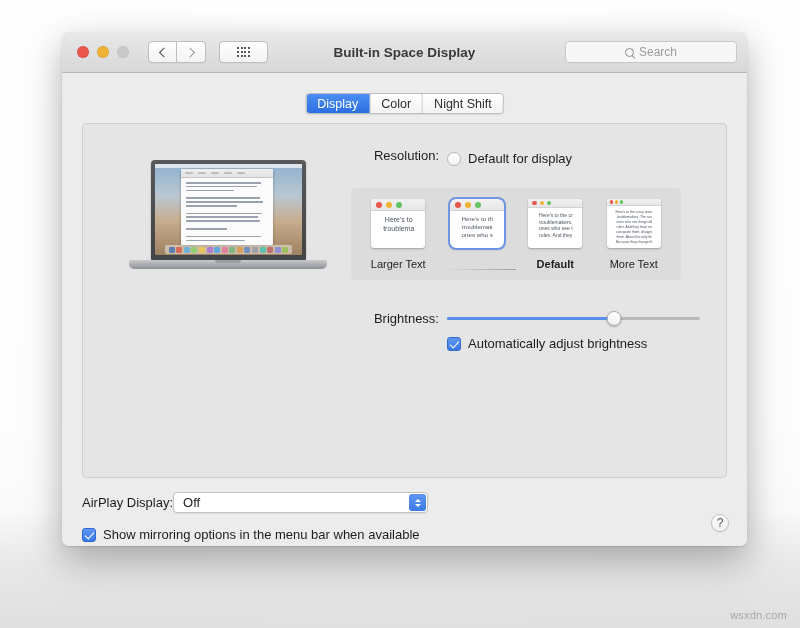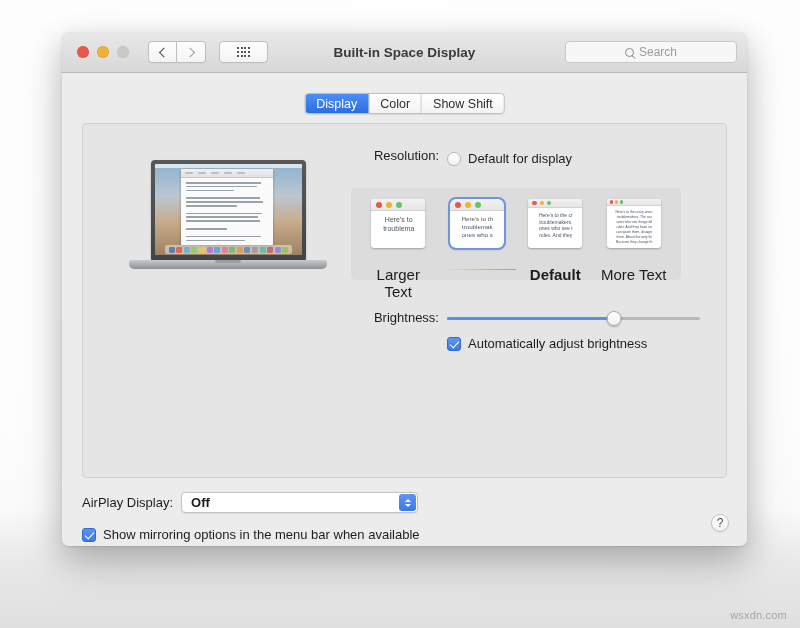--- a/index.html
+++ b/index.html
@@ -332,35 +332,35 @@
     white-space: nowrap;
     overflow: hidden;
     line-height: 1.32;
   }
   .mini-text.t1 span { font-size: 7px; }
   .mini-text.t2 span { font-size: 6.2px; }
   .mini-text.t3 span { font-size: 5px; }
   .mini-text.t4 span { font-size: 3.4px; line-height: 1.45; }
 
   .thumb-label {
-    font-size: 15px;
+    font-size: 11px;
     color: #1d1d1d;
-    margin-top: 18px;
+    margin-top: 10px;
     display: block;
   }
   .thumb-label.bold { font-weight: bold; }
   #sel-connector {
     position: absolute;
     left: 92px; top: 81px;
     width: 73px; height: 1px;
     background: linear-gradient(to right, rgba(150,150,150,0), #a0a0a0);
   }
 
   
-  #brightness-row { top: 186px; left: 0; align-items: flex-start; }
+  #brightness-row { top: 186px; left: 0; align-items: center; }
   #slider-wrap {
     position: relative;
     width: 253px; height: 16px;
     margin-left: 8px;
     display: flex; align-items: center;
   }
   #slider-track {
     position: absolute; left: 0; right: 0; height: 3px;
     background: #b9b9b9; border-radius: 2px;
   }
@@ -405,29 +405,27 @@
   .cb-label { font-size: 13px; color: #1d1d1d; margin-left: 7px; }
 
   
   #airplay-row {
     position: absolute;
     left: 20px; top: 419px;
     display: flex; align-items: center;
   }
   #airplay-label { font-size: 13px; color: #1d1d1d; }
   #airplay-popup {
-    margin-left: 8px;
-    width: 237px; height: 21px;
+    width: 255px; height: 21px;
     background: #ffffff;
     border: 1px solid #c3c3c3;
     border-radius: 4px;
     display: flex; align-items: center;
     position: relative;
     box-shadow: 0 .5px 1px rgba(0,0,0,.07);
-    font-weight: bold;
   }
   #airplay-value { font-size: 13px; color: #1d1d1d; margin-left: 9px; }
   #airplay-stepper {
     position: absolute;
     right: 1px; top: 1px;
     width: 17px; height: 17px;
     border-radius: 3px;
     background: linear-gradient(to bottom,#5d95f1,#3b7ae6);
     display: flex; flex-direction: column;
     align-items: center; justify-content: center; gap: 2px;
@@ -510,21 +508,21 @@
       <span class="loupe"></span>
       <span id="search-placeholder">Search</span>
     </div>
   </div>
 
   <div id="win-body">
 
     <div id="tabs">
       <div class="tab active">Display</div>
       <div class="tab">Color</div>
-      <div class="tab">Show Shift</div>
+      <div class="tab">Night Shift</div>
     </div>
 
     <div id="panel">
 
       <div id="macbook">
         <div id="mb-screen-outer">
           <div id="mb-screen">
             <div id="mb-menubar"></div>
             <div id="mb-doc">
               <div id="mb-doc-bar">

